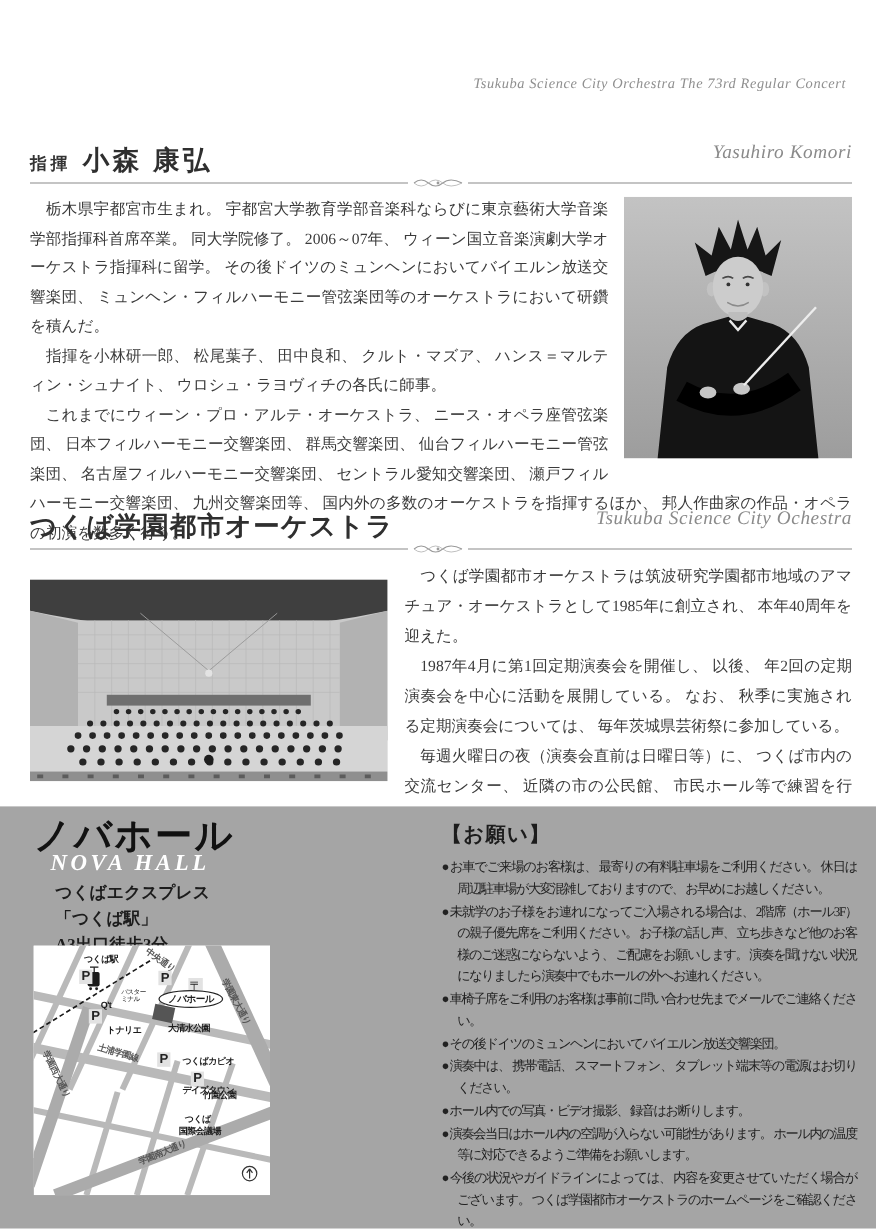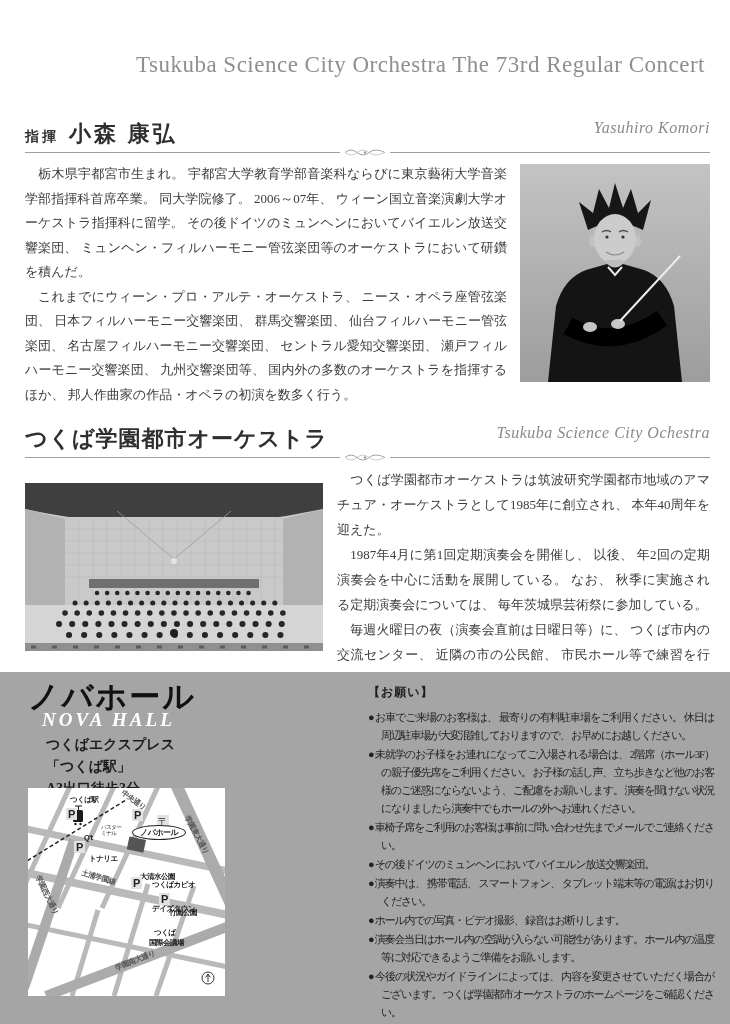--- a/index.html
+++ b/index.html
@@ -2,21 +2,21 @@
 <html lang="ja"><head>
 <meta charset="utf-8">
 <style>
   html,body{margin:0;padding:0;background:#e8e8e8;}
   .page{position:relative;width:730px;height:1024px;margin:0 auto;background:#ffffff;
         overflow:hidden;font-family:"Liberation Serif","DejaVu Serif",serif;color:#3a3a3a;}
 
   
   .masthead{position:absolute;top:0;left:0;right:0;text-align:right;padding:44px 25px 0 0;}
   .masthead h1{margin:0;font-size:27px;font-weight:700;color:#2e2e2e;letter-spacing:0;line-height:1.2;}
-  .masthead .subtitle{margin-top:8px;font-size:23px;color:#8f8f8f;letter-spacing:.5px;}
+  .masthead .subtitle{margin-top:18px;font-size:12px;font-style:italic;color:#8f8f8f;letter-spacing:.5px;}
 
   
   .section{position:absolute;left:25px;right:20px;}
   .sec-head{display:flex;justify-content:space-between;align-items:flex-start;}
   .sec-head .left{display:flex;align-items:baseline;gap:10px;}
   .role{font-size:14px;font-weight:700;letter-spacing:3px;color:#333;}
   .jp-name{font-size:22px;font-weight:600;letter-spacing:3px;color:#2f2f2f;}
   .sec-title{font-size:22px;font-weight:600;letter-spacing:1px;color:#2f2f2f;}
   .en-name{font-size:16px;font-style:italic;color:#8a8a8a;letter-spacing:.5px;padding-bottom:2px;}
   .rule{position:relative;border-top:1px solid #9e9e9e;margin-top:3px;height:0;}
@@ -42,21 +42,21 @@
   .map-labels{position:absolute;inset:0;font-family:"Liberation Sans","DejaVu Sans",sans-serif;}
   .ml{position:absolute;font-size:7.5px;letter-spacing:-.5px;color:#1c1c1c;white-space:nowrap;transform-origin:left top;}
   .ml.b{font-weight:700;}
   .ml.road{color:#555;font-weight:700;}
   .ml.p{font-weight:700;font-size:11px;background:#e2e2e2;padding:0 2px;color:#222;}
   .ml.post{font-size:10px;background:#e2e2e2;padding:0 1px;}
   .ml.tiny{font-size:5.5px;width:24px;white-space:normal;line-height:1.15;}
   .ml.balloon{border:1px solid #222;border-radius:50%;background:#fff;padding:1px 7px;font-size:8px;font-weight:700;}
 
   .notices{position:absolute;left:368px;right:16px;top:12px;font-size:13px;}
-  .notice-head{font-size:12px;font-weight:700;letter-spacing:1px;}
+  .notice-head{font-size:17px;font-weight:700;letter-spacing:1px;}
   ul.nlist{list-style:none;margin:7px 0 0 0;padding:0;}
   ul.nlist li{padding-left:13px;text-indent:-13px;font-size:11px;letter-spacing:-1.2px;
               line-height:18px;margin:0 0 1px 0;color:#222;text-align:justify;}
   ul.nlist .bullet{letter-spacing:0;}
 </style>
 </head>
 <body>
 
 <div class="page">
 
@@ -104,20 +104,21 @@
           <path d="M88,103 L95,111 L102,103" stroke="#e8e8e8" stroke-width="2" fill="none"></path>
           <path d="M48,162 Q95,188 142,154" stroke="#000000" stroke-width="18" fill="none"></path>
           <ellipse cx="70" cy="163" rx="7" ry="5" fill="#c6c6c6"></ellipse>
           <ellipse cx="98" cy="160" rx="7" ry="5" fill="#c6c6c6"></ellipse>
           <line x1="100" y1="157" x2="160" y2="92" stroke="#ededed" stroke-width="2"></line>
         </svg>
       </span>
       <div>
 
       <p>　栃木県宇都宮市生まれ。 宇都宮大学教育学部音楽科ならびに東京藝術大学音楽学部指揮科首席卒業。 同大学院修了。 2006～07年、 ウィーン国立音楽演劇大学オーケストラ指揮科に留学。 その後ドイツのミュンヘンにおいてバイエルン放送交響楽団、 ミュンヘン・フィルハーモニー管弦楽団等のオーケストラにおいて研鑽を積んだ。</p>
+          <p>　指揮を小林研一郎、 松尾葉子、 田中良和、 クルト・マズア、 ハンス＝マルティン・シュナイト、 ウロシュ・ラヨヴィチの各氏に師事。</p>
           <p>　これまでにウィーン・プロ・アルテ・オーケストラ、 ニース・オペラ座管弦楽団、 日本フィルハーモニー交響楽団、 群馬交響楽団、 仙台フィルハーモニー管弦楽団、 名古屋フィルハーモニー交響楽団、 セントラル愛知交響楽団、 瀬戸フィルハーモニー交響楽団、 九州交響楽団等、 国内外の多数のオーケストラを指揮するほか、 邦人作曲家の作品・オペラの初演を数多く行う。</p>
         </div>
     </div>
   </div>
 
   <div class="section" style="top:424px;">
     <div class="sec-head">
       <span class="sec-title">つくば学園都市オーケストラ</span>
       <span class="en-name">Tsukuba Science City Ochestra</span>
     </div>
@@ -214,21 +215,21 @@
           <span class="ml road" style="left: 97px; top: 0px; transform: rotate(36deg);">中央通り</span>
           <span class="ml road" style="left: 163px; top: 26px; transform: rotate(62deg);">学園東大通り</span>
           <span class="ml p" style="left: 38px; top: 20px;">P</span>
           <span class="ml p" style="left: 104px; top: 21px;">P</span>
           <span class="ml post" style="left: 129px; top: 27px;">〒</span>
           <span class="ml tiny" style="left: 73px; top: 36px;">バスターミナル</span>
           <span class="ml balloon" style="left: 104px; top: 37px;">ノバホール</span>
           <span class="ml b" style="left: 56px; top: 45px;">Q't</span>
           <span class="ml p" style="left: 46px; top: 53px;">P</span>
           <span class="ml b" style="left: 61px; top: 66px;">トナリエ</span>
-          <span class="ml b" style="left: 112px; top: 84px;">大清水公園</span>
+          <span class="ml b" style="left: 112px; top: 64px;">大清水公園</span>
           <span class="ml road" style="left: 55px; top: 80px; transform: rotate(16deg);">土浦学園線</span>
           <span class="ml road" style="left: 14px; top: 86px; transform: rotate(64deg);">学園西大通り</span>
           <span class="ml p" style="left: 103px; top: 89px;">P</span>
           <span class="ml b" style="left: 124px; top: 92px;">つくばカピオ</span>
           <span class="ml p" style="left: 131px; top: 105px;">P</span>
           <span class="ml b" style="left: 95px; top: 116px; margin-left: 29px;">デイズタウン</span>
           <span class="ml b" style="left: 141px; top: 120px;">竹園公園</span>
           <span class="ml b" style="left: 126px; top: 140px;">つくば</span>
           <span class="ml b" style="left: 121px; top: 150px;">国際会議場</span>
           <span class="ml road" style="left: 86px; top: 176px; transform: rotate(-22deg);">学園南大通り</span>

